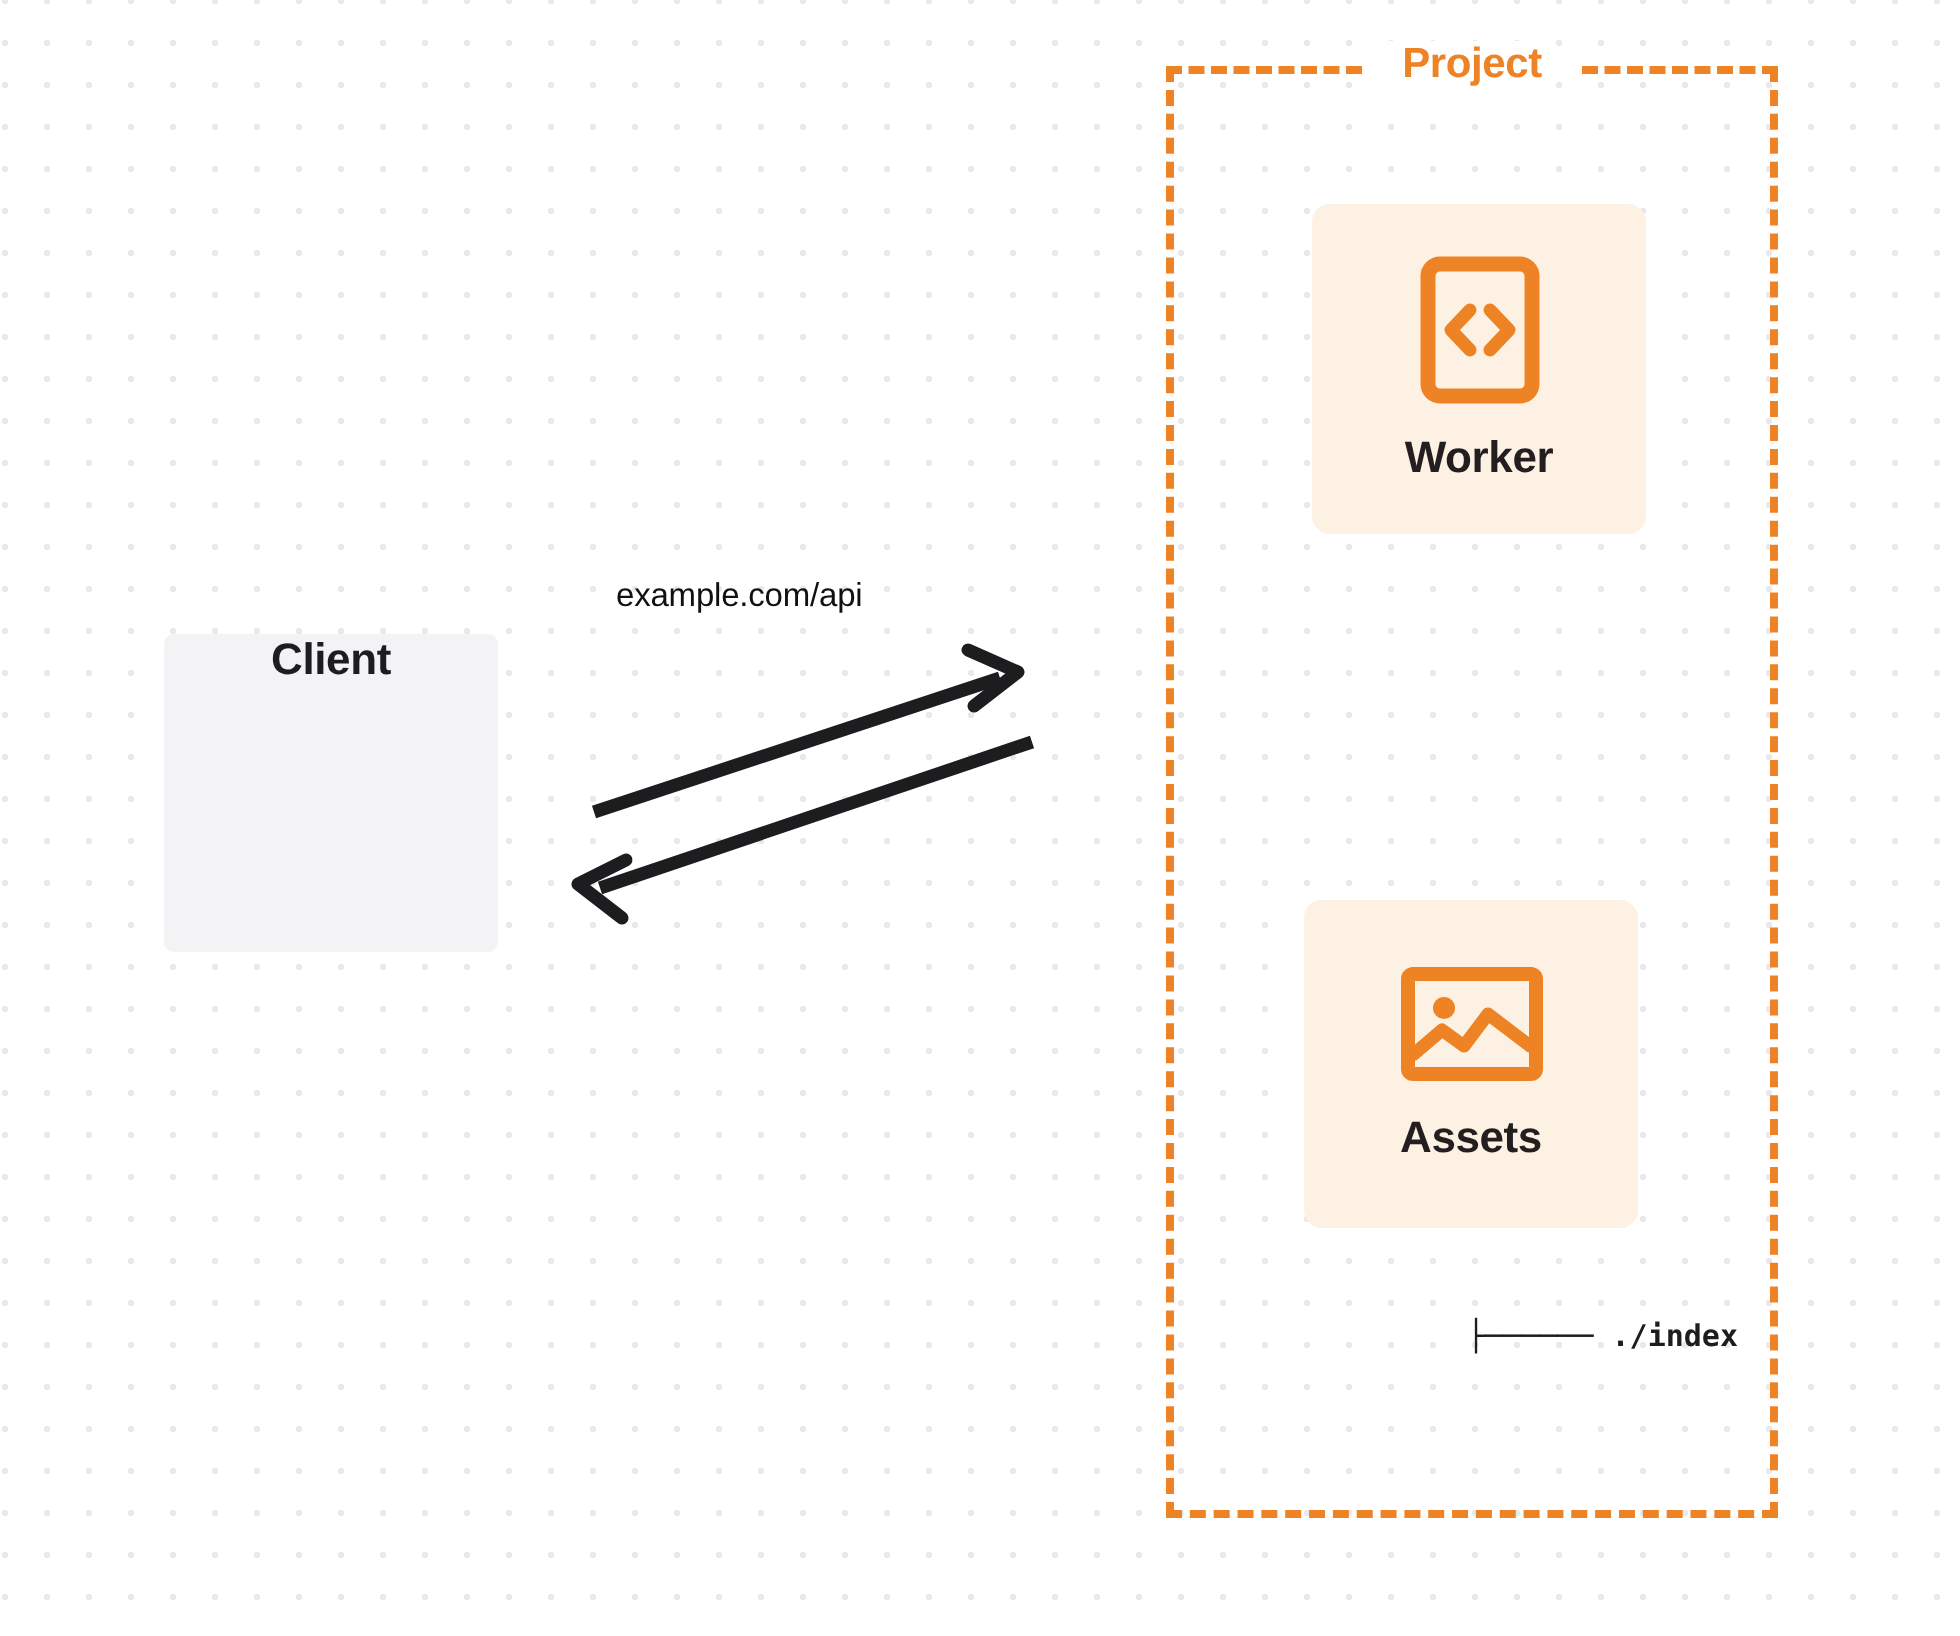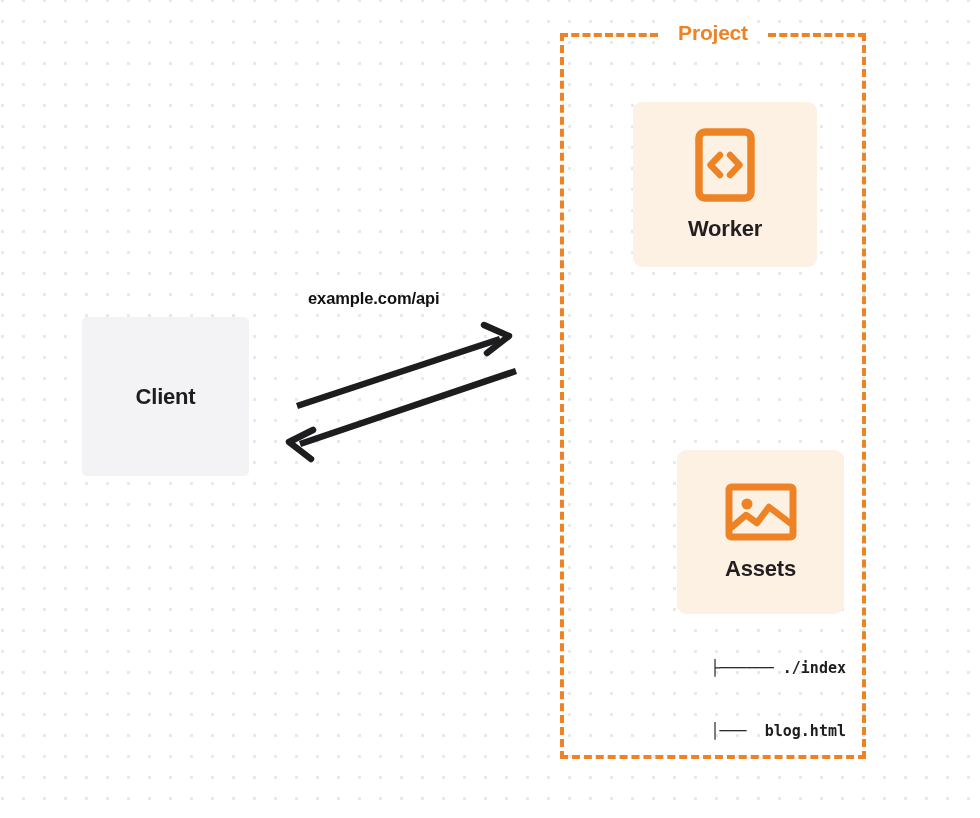--- a/index.html
+++ b/index.html
@@ -26,21 +26,20 @@
   
   #client-box {
     position: absolute;
     left: 82px;
     top: 317px;
     width: 167px;
     height: 159px;
     background: #f3f3f5;
     border-radius: 5px;
     display: flex;
-    align-items: center;
     justify-content: center;
   }
   #client-box .box-label {
     font-size: 22px;
     font-weight: bold;
     color: #1d1d1f;
     letter-spacing: -0.2px;
   }
 
   
@@ -51,30 +50,30 @@
     width: 980px;
     height: 818px;
     pointer-events: none;
   }
 
   #request-label {
     position: absolute;
     left: 308px;
     top: 289px;
     font-size: 16.5px;
-    font-weight: bold;
+    font-weight: normal;
     color: #111114;
     letter-spacing: -0.1px;
     white-space: nowrap;
   }
 
   
   #project-container {
     position: absolute;
-    left: 560px;
+    left: 583px;
     top: 33px;
     width: 306px;
     height: 726px;
   }
   #project-border-top-left,
   #project-border-top-right {
     position: absolute;
     top: 0;
     height: 0;
     border-top: 4px dashed #ee8326;
@@ -119,29 +118,28 @@
     background: #fdf1e4;
     border-radius: 9px;
     display: flex;
     flex-direction: column;
     align-items: center;
     justify-content: center;
   }
   #worker-card {
     left: 73px;
     top: 69px;
-    width: 184px;
+    width: 167px;
     height: 165px;
   }
   #assets-card {
     left: 69px;
     top: 417px;
     width: 167px;
     height: 164px;
-    margin-left: 48px;
   }
   .service-card .card-icon {
     line-height: 0;
     margin-bottom: 14px;
   }
   .service-card .card-label {
     font-size: 22px;
     font-weight: bold;
     color: #231f20;
     letter-spacing: -0.2px;
@@ -216,18 +214,17 @@
           <rect x="4" y="5" width="64" height="50" rx="2.5" ry="2.5" fill="none" stroke="#ee8326" stroke-width="7"></rect>
           <circle cx="22" cy="22" r="5.5" fill="#ee8326"></circle>
           <polyline points="7,45 21,33 32,41 44,25 65,41" fill="none" stroke="#ee8326" stroke-width="6.5" stroke-linecap="round" stroke-linejoin="round"></polyline>
         </svg>
       </span>
       <span class="card-label">Assets</span>
     </div>
 
     <div id="file-tree">
       <span class="tree-row">├────── ./index</span>
-      <span class="tree-row">    │───  blog.html</span>
       
     </div>
 
   </div>
 </div>
 
 </body></html>

